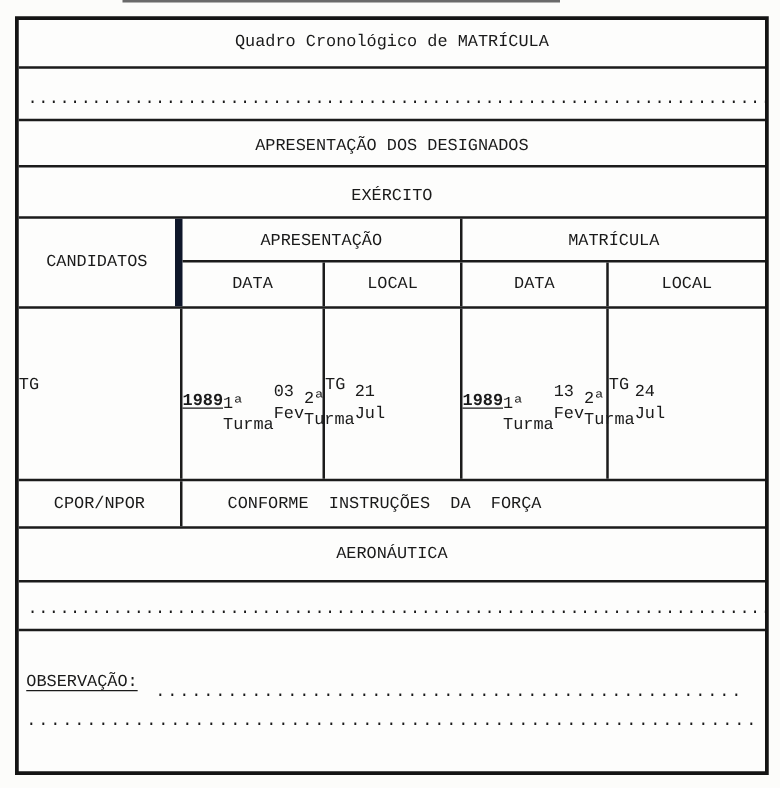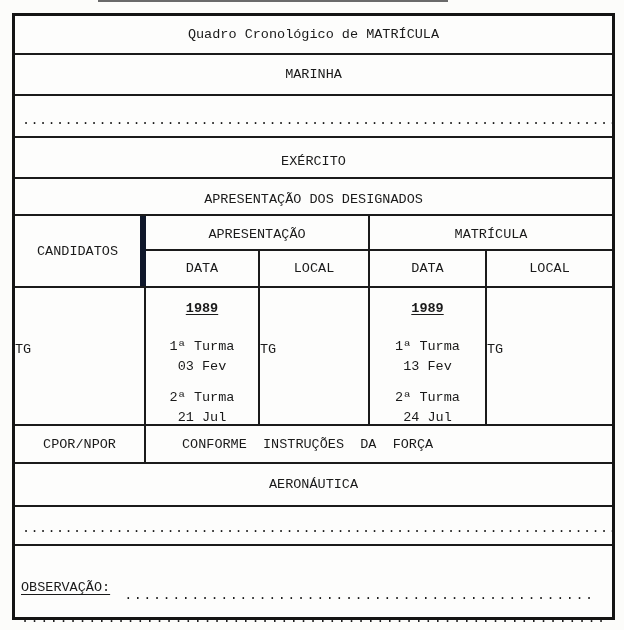--- a/index.html
+++ b/index.html
@@ -51,21 +51,21 @@
   .h-sub { display: flex; align-items: center; justify-content: center; }
   .w-c2 { width: 114px; border-right: 2px solid #1b1b1b; }
   .w-c3 { width: 110px; border-right: 2px solid #1b1b1b; }
   .w-c4 { width: 117px; border-right: 2px solid #1b1b1b; }
   .w-c5 { flex: 1; }
 
   
   .d-cell { display: flex; }
   .w-c1 { width: 131px; border-right: 2px solid #1b1b1b; }
   .cell-tg { align-items: center; justify-content: flex-start; padding-bottom: 14px; }
-  .sched { flex-direction: column; align-items: center; padding-top: 12px; line-height: 17px; }
+  .sched { flex-direction: row; align-items: center; padding-top: 12px; line-height: 17px; }
   .year { font-weight: bold; text-decoration: underline; text-underline-offset: 2px; }
   .m-turma1 { margin-top: 21px; }
   .m-date   { margin-top: 3px; }
   .m-turma2 { margin-top: 14px; }
 
   
   .cpor-label { width: 131px; border-right: 2px solid #1b1b1b;
                 display: flex; align-items: center; justify-content: center; }
   .cpor-value { flex: 1; display: flex; align-items: center; padding-left: 36px; white-space: pre; }
 
@@ -80,34 +80,31 @@
 <body>
 
 <div class="scan-artifact"></div>
 
 <div class="form">
 
   <div class="row r-title center-row">
     <span>Quadro Cronológico de MATRÍCULA</span>
   </div>
 
-  <div class="row r-marinha center-row">
-    <span>MARINHA</span>
-  </div>
 
   <div class="row r-dots-a dots-line">
     <span>.........................................................................</span>
   </div>
 
+  <div class="row r-designados center-row">
+    <span>APRESENTAÇÃO DOS DESIGNADOS</span>
+  </div>
+
   <div class="row r-exercito center-row">
     <span>EXÉRCITO</span>
-  </div>
-
-  <div class="row r-designados center-row">
-    <span>APRESENTAÇÃO DOS DESIGNADOS</span>
   </div>
 
   <div class="row r-header">
     <div class="hc-candidatos">
       <span>CANDIDATOS</span>
     </div>
     <div class="h-right">
       <div class="h-top">
         <div class="h-apres">
           <span>APRESENTAÇÃO</span>

